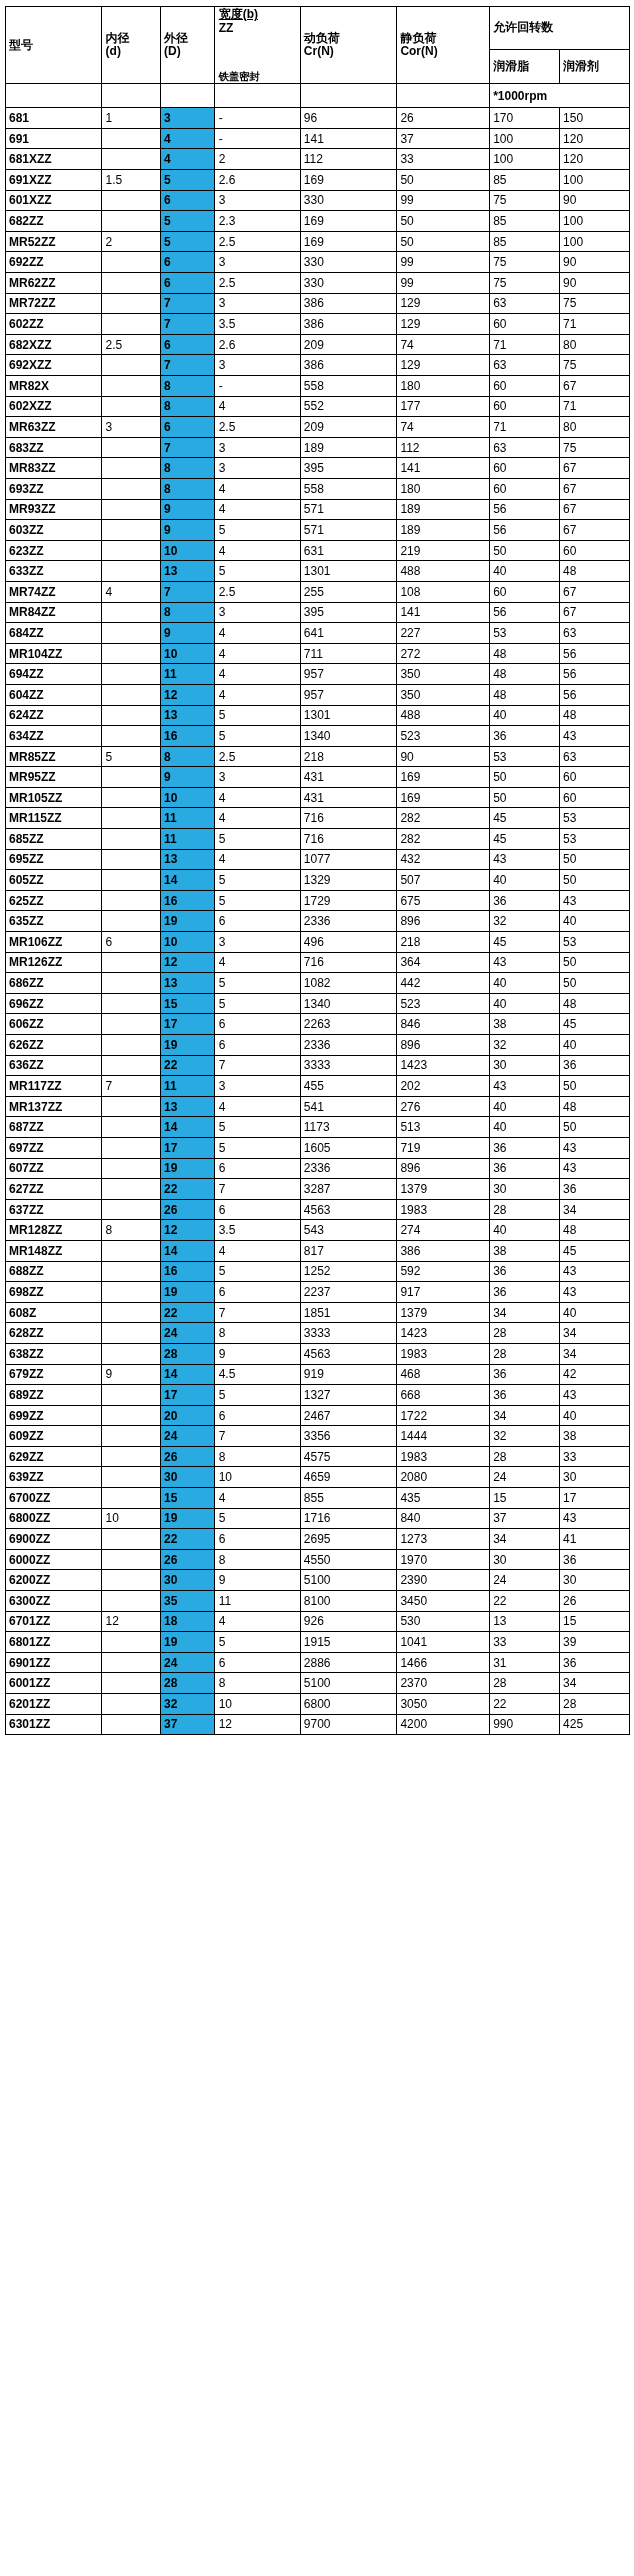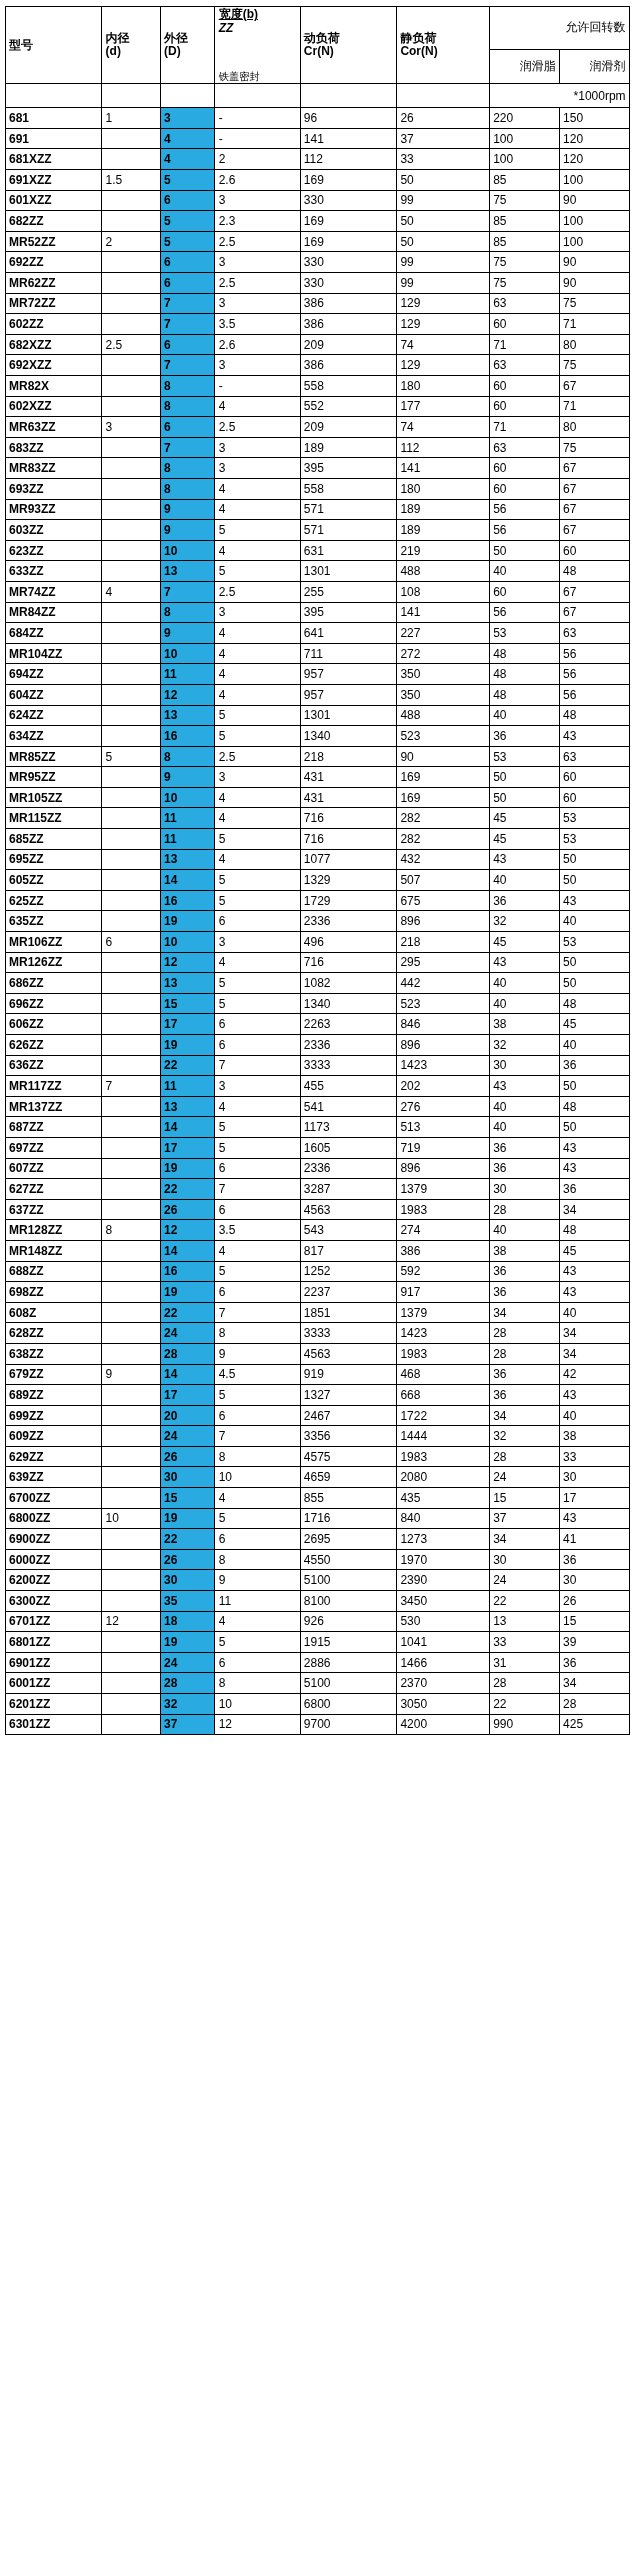--- a/index.html
+++ b/index.html
@@ -66,26 +66,26 @@
   }
   td.num {
     text-align: left;
   }
   td.id {
     text-align: left;
     vertical-align: middle;
     font-weight: normal;
   }
   .rpm-head {
-    text-align: right;
-    font-weight: normal;
+    text-align: left;
+    font-weight: bold;
   }
   .w-head-line1 { font-weight: bold; text-decoration: underline; }
-  .w-head-line2 { font-weight: bold; font-style: italic; }
-  .w-head-line3 { font-weight: normal; font-size: 10.3px; margin-top: 36px; }
+  .w-head-line2 { font-weight: bold; }
+  .w-head-line3 { font-weight: bold; font-size: 10.3px; margin-top: 36px; }
 </style>
 </head>
 <body>
 
 <div class="sheet">
   <table class="bearing-table">
     <colgroup>
       <col class="c-model">
       <col class="c-id">
       <col class="c-od">
@@ -144,21 +144,21 @@
         </tr>
       </thead>
     <tbody>
         <tr>
           <td class="model">681</td>
           <td class="id">1</td>
           <td class="od-cell">3</td>
           <td class="num">-</td>
           <td class="num">96</td>
           <td class="num">26</td>
-          <td class="num">220</td>
+          <td class="num">170</td>
           <td class="num">150</td>
         </tr>
         <tr>
           <td class="model">691</td>
           <td class="id"></td>
           <td class="od-cell">4</td>
           <td class="num">-</td>
           <td class="num">141</td>
           <td class="num">37</td>
           <td class="num">100</td>
@@ -553,21 +553,21 @@
           <td class="num">218</td>
           <td class="num">45</td>
           <td class="num">53</td>
         </tr>
         <tr>
           <td class="model">MR126ZZ</td>
           <td class="id"></td>
           <td class="od-cell">12</td>
           <td class="num">4</td>
           <td class="num">716</td>
-          <td class="num">295</td>
+          <td class="num">364</td>
           <td class="num">43</td>
           <td class="num">50</td>
         </tr>
         <tr>
           <td class="model">686ZZ</td>
           <td class="id"></td>
           <td class="od-cell">13</td>
           <td class="num">5</td>
           <td class="num">1082</td>
           <td class="num">442</td>

